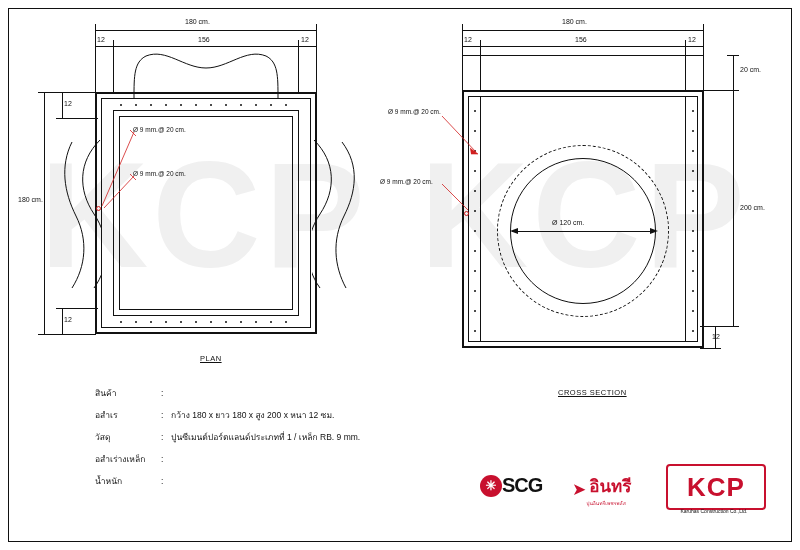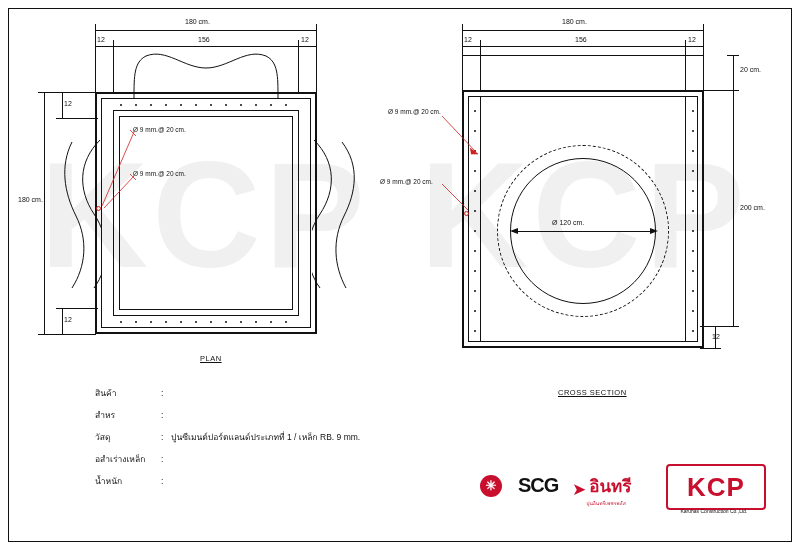--- a/index.html
+++ b/index.html
@@ -29,21 +29,21 @@
 
   .specs{position:absolute;left:95px;top:382px;width:480px;font-size:8.5px;line-height:22px;}
   .specrow{display:flex;}
   .speclabel{width:66px;flex:none;}
   .speccolon{width:10px;flex:none;}
   .specval{flex:1;}
 
   .logos{position:absolute;left:470px;top:462px;width:300px;height:62px;}
   .scg{position:absolute;left:10px;top:12px;display:flex;align-items:center;}
   .scg-badge{width:22px;height:22px;border-radius:50%;background:#c8102e;display:flex;align-items:center;justify-content:center;color:#fff;font-size:13px;font-weight:bold;}
-  .scg-text{margin-left:16px;font-size:20px;font-weight:bold;letter-spacing:-1px;color:#111;}
+  .scg-text{margin-left:0;font-size:20px;font-weight:bold;letter-spacing:-1px;color:#111;}
   .insee{position:absolute;left:102px;top:10px;display:flex;align-items:center;}
   .insee-bird{font-size:17px;color:#c8102e;line-height:1;}
   .insee-text{margin-left:3px;font-size:17px;font-weight:bold;color:#c8102e;}
   .insee-sub{font-size:5px;color:#c8102e;}
   .kcp{position:absolute;left:196px;top:2px;width:96px;height:42px;border:2px solid #c8102e;border-radius:4px;display:flex;align-items:center;justify-content:center;}
   .kcp-text{font-size:26px;font-weight:bold;color:#c8102e;letter-spacing:1px;}
   .kcp-sub{position:absolute;left:196px;top:46px;width:96px;text-align:center;font-size:5px;color:#111;}
   .dot{position:absolute;width:2px;height:2px;background:#111;border-radius:50%;}
   .arrowdot{position:absolute;width:3px;height:3px;border:1px solid #d21f1f;border-radius:50%;}
 </style>
@@ -250,22 +250,23 @@
 
     <div class="caption" style="left:558px;top:388px;">CROSS SECTION</div>
   </div>
 
   <div class="specs">
     <div class="specrow">
       <div class="speclabel">สินค้า</div>
       <div class="speccolon">:</div>
     </div>
     <div class="specrow">
-      <div class="speclabel">สำหร</div>
-      <div class="speccolon">:</div>
+      <div class="speclabel">อสำเร</div>
+      <div class="speccolon">:</div>
+      <div class="specval">กว้าง 180 x ยาว 180 x สูง 200 x หนา 12 ซม.</div>
     </div>
     <div class="specrow">
       <div class="speclabel">วัสดุ</div>
       <div class="speccolon">:</div>
       <div class="specval">ปูนซีเมนต์ปอร์ตแลนด์ประเภทที่ 1 / เหล็ก RB. 9 mm.</div>
     </div>
     <div class="specrow">
       <div class="speclabel">อสำเร่างเหล็ก</div>
       <div class="speccolon">:</div>
     </div>

